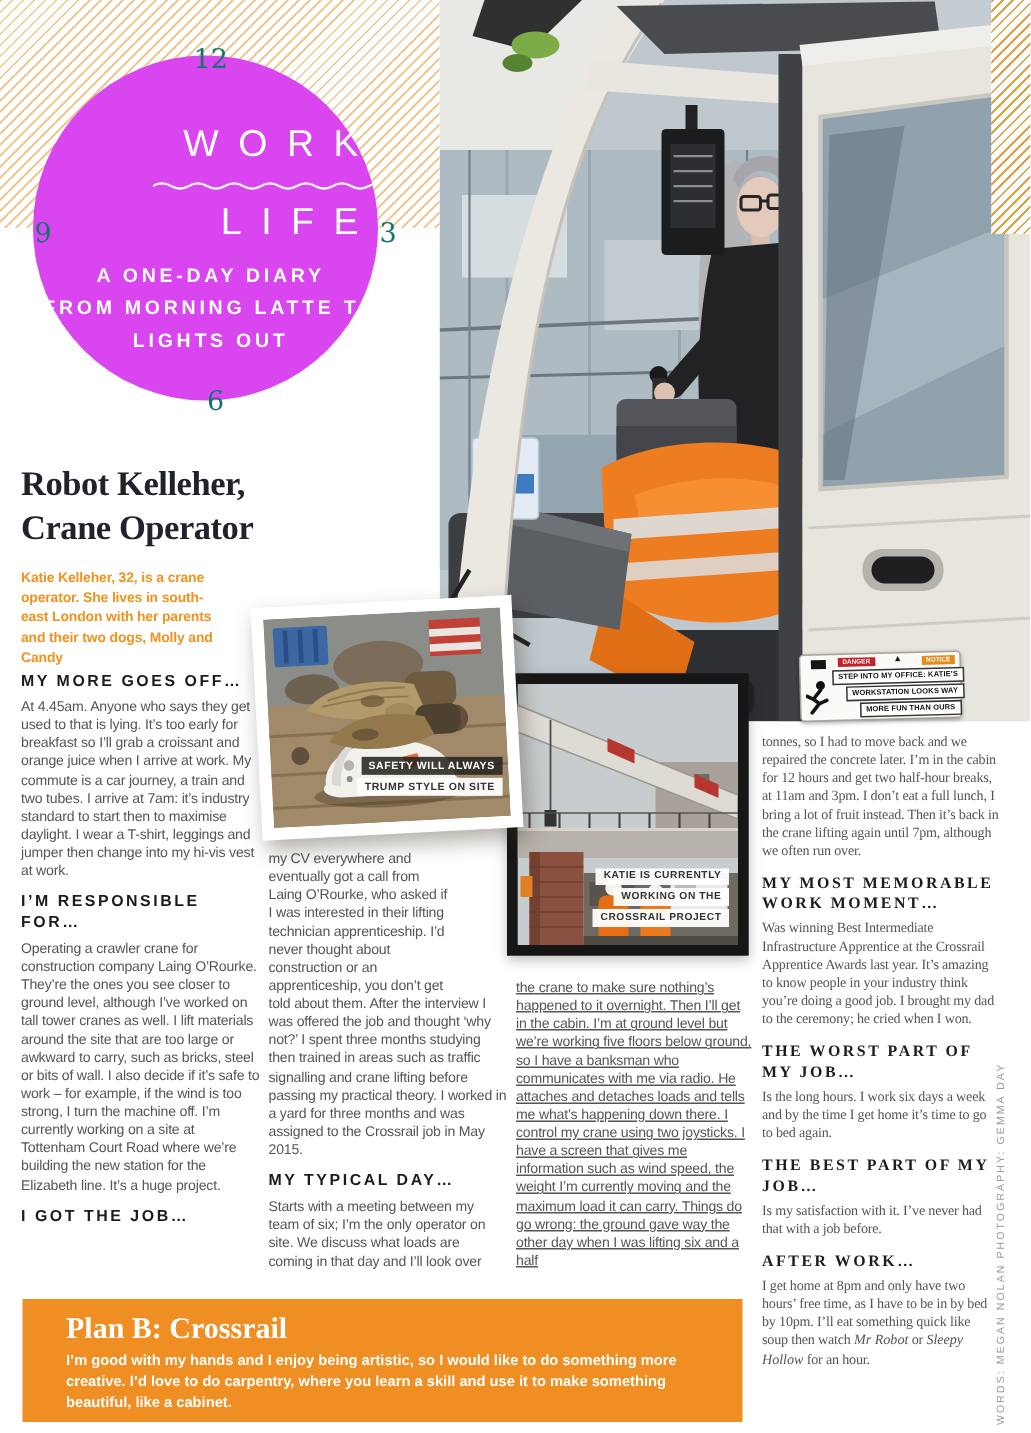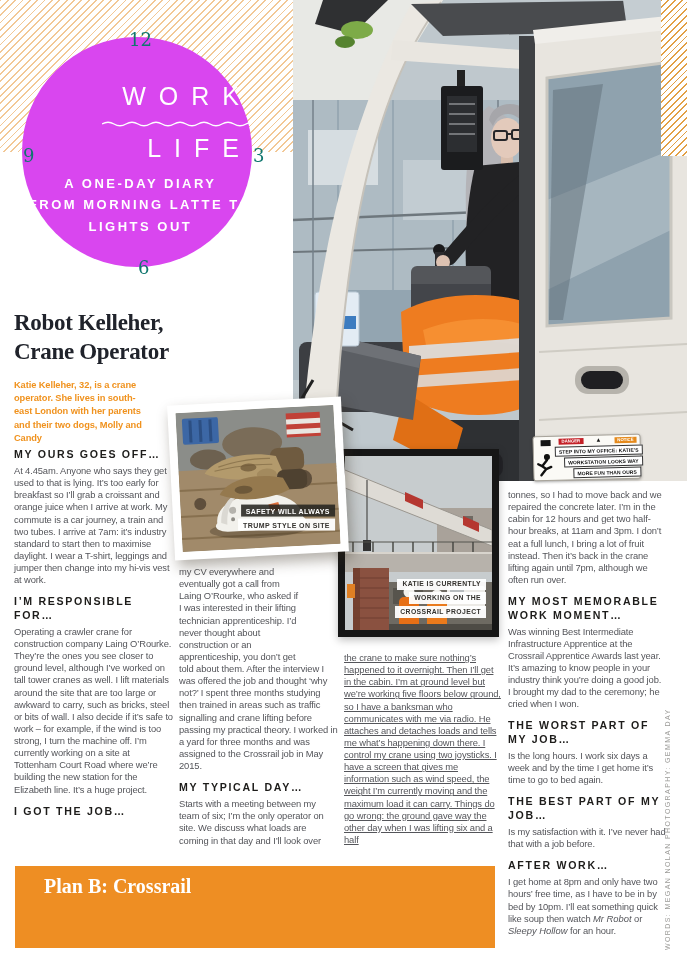--- a/index.html
+++ b/index.html
@@ -82,21 +82,21 @@
   #intro{
     position:absolute;left:14px;top:379px;width:163px;z-index:2;
     color:#f0921e;font-size:9.3px;font-weight:bold;line-height:1.42;letter-spacing:-.1px;
   }
   .intro-spacer{float:right;width:26px;height:42px;margin-top:27px;}
   
   .col{position:absolute;z-index:2;font-size:9.4px;line-height:1.29;color:#54555a;letter-spacing:-.12px;}
   #col1{left:14px;top:448px;width:160px;}
   #col2{left:179px;top:566px;width:159px;}
   #col3{left:344px;top:652px;width:158px;text-decoration:underline;}
-  #col4{left:508px;top:489px;width:158px;}
+  #col4{left:508px;top:489px;width:158px;font-family:Liberation Serif, serif;}
   .body-p{margin:0 0 2px 0;}
   .sec-h{
     font-size:10.6px;font-weight:bold;color:#1d1c1a;letter-spacing:1.7px;
     line-height:1.28;margin:9px 0 3.5px 0;
   }
   .col .sec-h:first-child{margin-top:0;}
   .wrap-spacer{float:right;width:36px;height:86px;}
   .body-p i{letter-spacing:0;}
   
   #plan-b{
@@ -325,21 +325,21 @@
 
 <div id="headline">
   <div>Robot Kelleher,</div>
   <div>Crane Operator</div>
 </div>
 <div id="intro">
   <span class="intro-spacer"></span><span>Katie Kelleher, 32, is a crane operator. She lives in south-east London with her parents and their two dogs, Molly and Candy</span>
 </div>
 
 <div class="col" id="col1">
-    <div class="sec-h">MY OURS GOES OFF…</div>
+    <div class="sec-h">MY MORE GOES OFF…</div>
     <div class="body-p">At 4.45am. Anyone who says they get used to that is lying. It’s too early for breakfast so I’ll grab a croissant and orange juice when I arrive at work. My commute is a car journey, a train and two tubes. I arrive at 7am: it’s industry standard to start then to maximise daylight. I wear a T-shirt, leggings and jumper then change into my hi-vis vest at work.</div>
     <div class="sec-h">I’M RESPONSIBLE FOR…</div>
     <div class="body-p">Operating a crawler crane for construction company Laing O’Rourke. They’re the ones you see closer to ground level, although I’ve worked on tall tower cranes as well. I lift materials around the site that are too large or awkward to carry, such as bricks, steel or bits of wall. I also decide if it’s safe to work – for example, if the wind is too strong, I turn the machine off. I’m currently working on a site at Tottenham Court Road where we’re building the new station for the Elizabeth line. It’s a huge project.</div>
     <div class="sec-h">I GOT THE JOB…</div>
   </div>
 <div class="col" id="col2">
     <div class="body-p"><span class="wrap-spacer"></span>my CV everywhere and eventually got a call from Laing O’Rourke, who asked if I was interested in their lifting technician apprenticeship. I’d never thought about construction or an apprenticeship, you don’t get told about them. After the interview I was offered the job and thought ‘why not?’ I spent three months studying then trained in areas such as traffic signalling and crane lifting before passing my practical theory. I worked in a yard for three months and was assigned to the Crossrail job in May 2015.</div>
     <div class="sec-h">MY TYPICAL DAY…</div>
     <div class="body-p">Starts with a meeting between my team of six; I’m the only operator on site. We discuss what loads are coming in that day and I’ll look over</div>
   </div>
@@ -353,15 +353,16 @@
     <div class="sec-h">THE WORST PART OF MY JOB…</div>
     <div class="body-p">Is the long hours. I work six days a week and by the time I get home it’s time to go to bed again.</div>
     <div class="sec-h">THE BEST PART OF MY JOB…</div>
     <div class="body-p">Is my satisfaction with it. I’ve never had that with a job before.</div>
     <div class="sec-h">AFTER WORK…</div>
     <div class="body-p">I get home at 8pm and only have two hours’ free time, as I have to be in by bed by 10pm. I’ll eat something quick like soup then watch <i>Mr Robot</i> or <i>Sleepy Hollow</i> for an hour.</div>
   </div>
 
 <div id="plan-b">
   <div id="plan-b-title">Plan B: Crossrail</div>
+  <div id="plan-b-body">I’m good with my hands and I enjoy being artistic, so I would like to do something more creative. I’d love to do carpentry, where you learn a skill and use it to make something beautiful, like a cabinet.</div>
 </div>
 
 <div id="credits">WORDS: MEGAN NOLAN    PHOTOGRAPHY: GEMMA DAY</div>
 
 </body></html>

